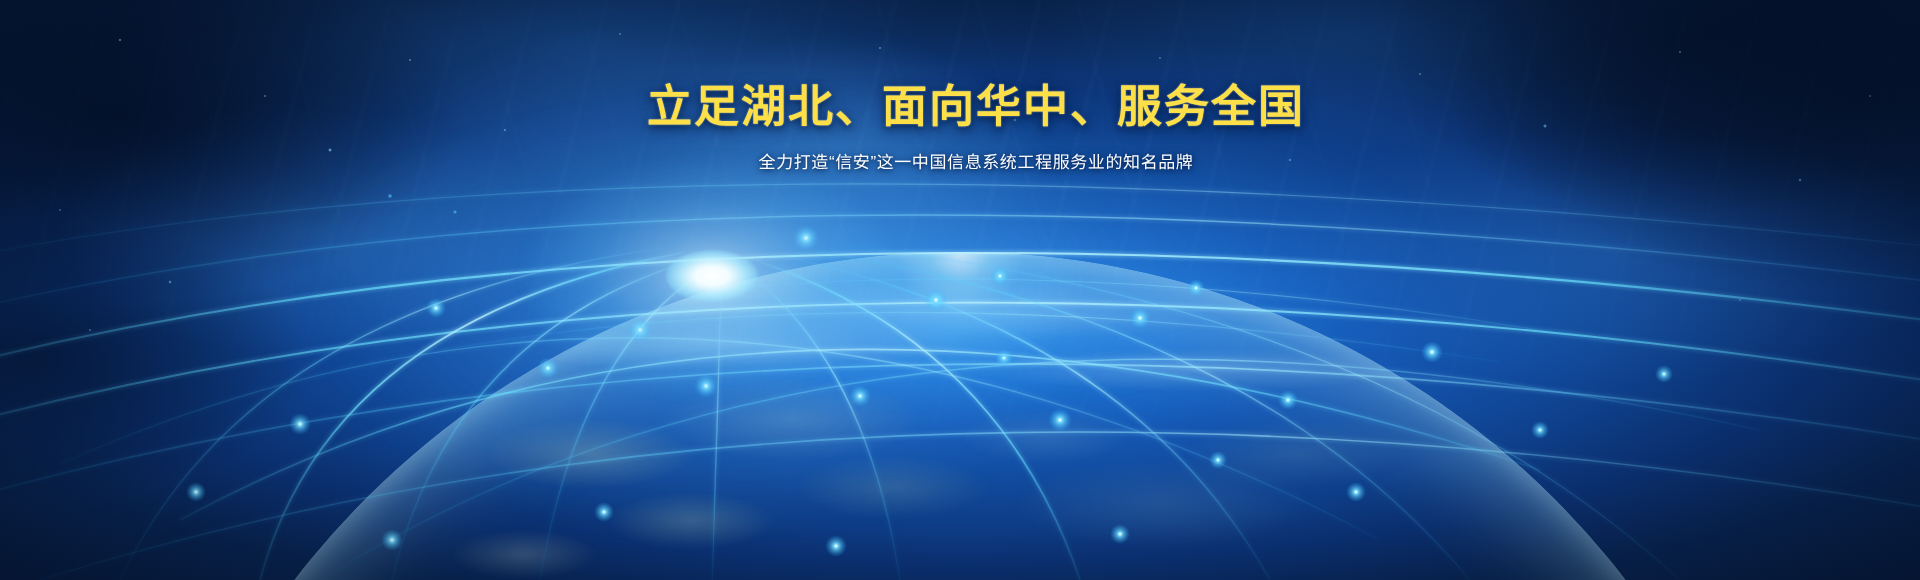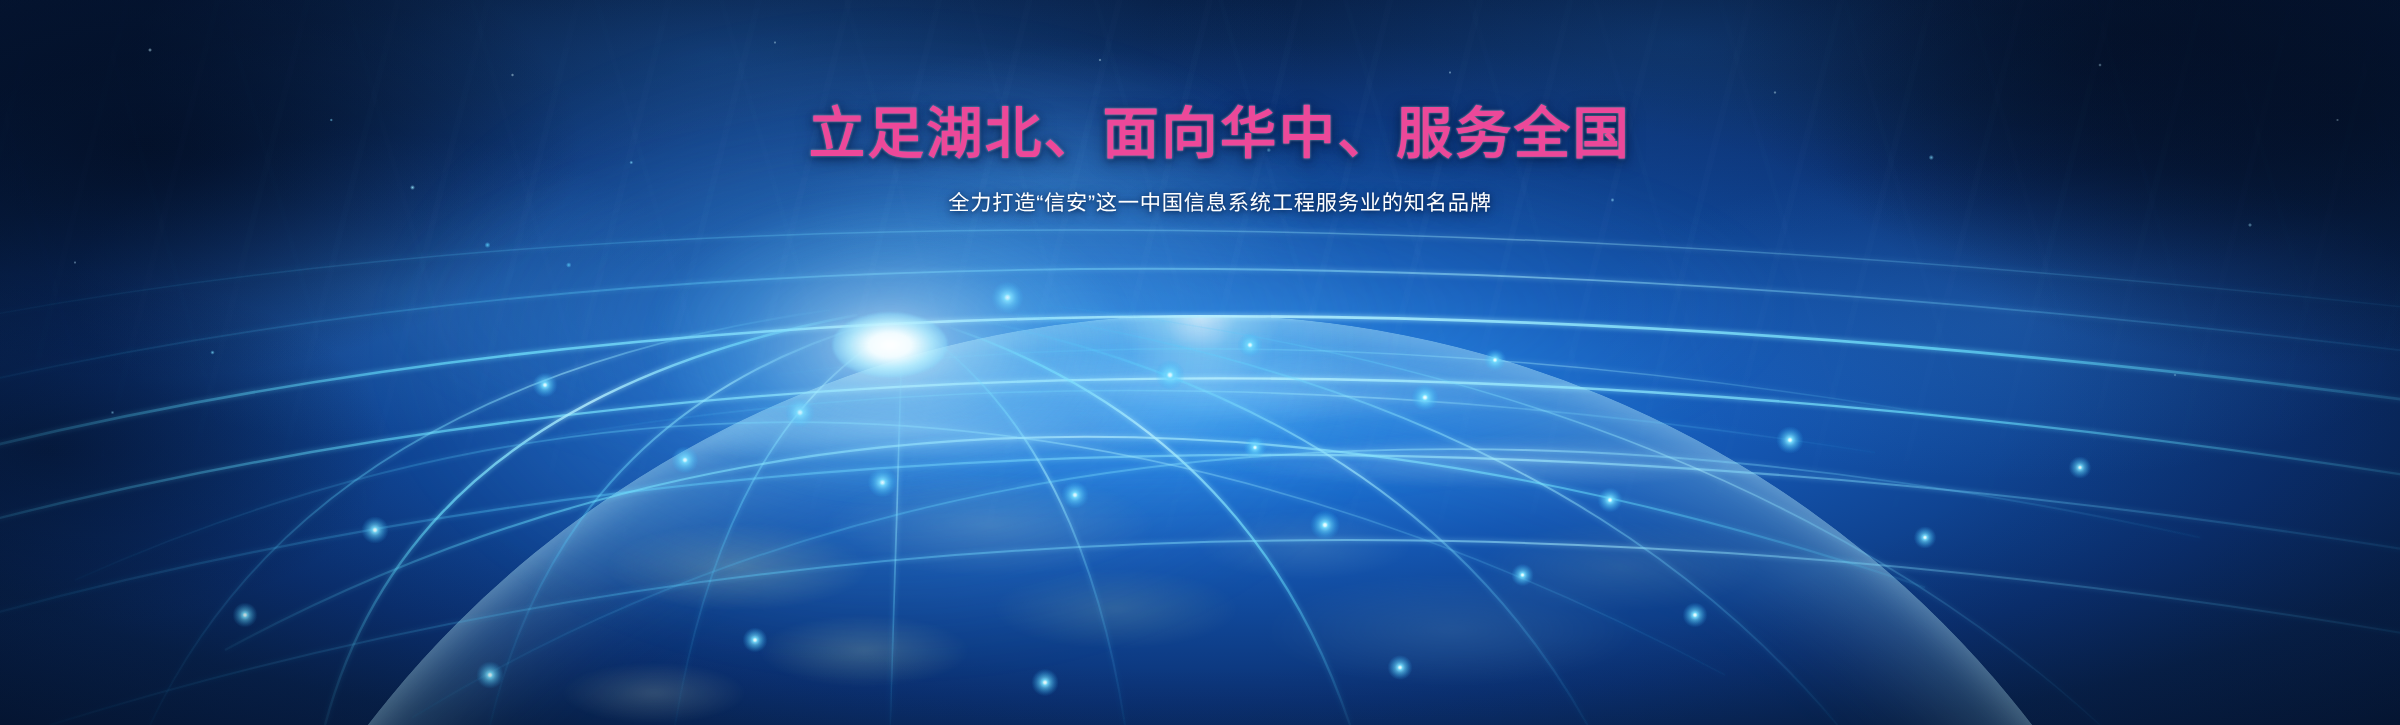--- a/index.html
+++ b/index.html
@@ -208,21 +208,21 @@
     pointer-events: none;
   }
   .copy > * { pointer-events: auto; }
 
   .headline {
     margin: 0;
     font-size: 45px;
     font-weight: 700;
     line-height: 1.1;
     letter-spacing: 2px;
-    color: #ec4899;
+    color: #fde047;
     text-shadow:
       0 0 2px rgba(255,255,255,.55),
       0 2px 6px rgba(3,30,72,.75),
       0 3px 14px rgba(2,22,58,.65);
     padding-left: 32px;
   }
   .subhead {
     margin: 16px 0 12px 0;
     font-size: 17px;
     font-weight: 400;

